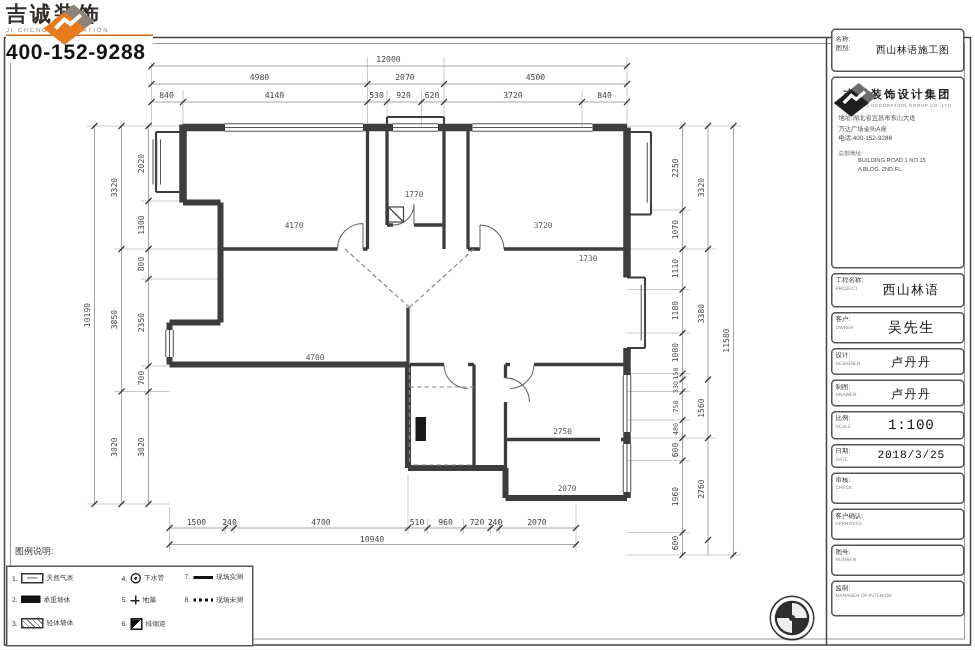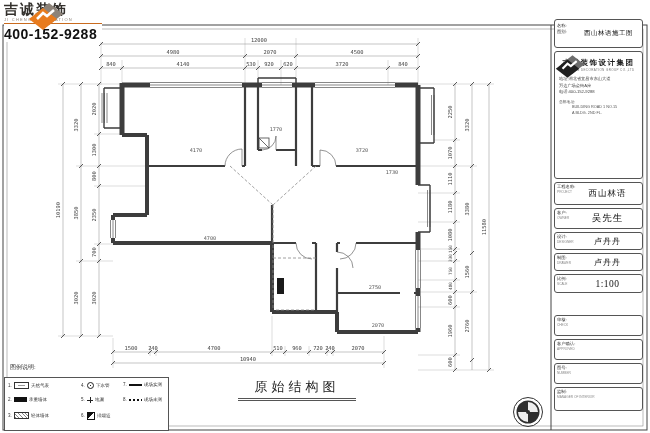--- a/index.html
+++ b/index.html
@@ -29,21 +29,21 @@
   .s-dash{width:13px;height:1.6px;background:repeating-linear-gradient(90deg,#111 0,#111 2px,transparent 2px,transparent 4px);}
   
   .ftitle{position:absolute;left:238px;top:378px;width:118px;text-align:center;font-size:13px;
           letter-spacing:4px;color:#222;border-bottom:3px double #555;padding-bottom:2px;z-index:4;}
   
   .tb{position:absolute;left:554px;width:89px;border:1px solid #555;border-radius:3px;background:#fff;z-index:4;box-sizing:border-box;}
   .tb-lab{position:absolute;left:2px;top:1px;font-size:4.3px;color:#333;line-height:5px;white-space:nowrap;}
   .tb-en{position:absolute;left:2px;top:7px;font-size:3.2px;color:#888;line-height:4px;white-space:nowrap;width:30px;}
   .tb-val{position:absolute;left:20px;right:2px;top:0;bottom:0;display:flex;align-items:center;justify-content:center;
           font-size:8.5px;color:#111;letter-spacing:1px;}
-  .v-serif{font-family:Liberation Serif, serif;letter-spacing:.5px;}
+  .v-serif{font-family:Liberation Mono, monospace;letter-spacing:.5px;}
   .v-big{font-size:11.5px;}
   .nb-labels{position:absolute;left:2px;top:3px;font-size:4.3px;color:#333;line-height:6px;}
   .nb-val{position:absolute;left:22px;right:2px;top:0;bottom:0;display:flex;align-items:center;justify-content:center;
           font-size:6.5px;color:#111;letter-spacing:.5px;}
   .co{padding:4px 4px 0 4px;text-align:center;}
   .co-name{font-size:7.5px;font-weight:bold;letter-spacing:1.5px;color:#1c1c1c;margin-top:2px;}
   .co-en{font-size:3px;letter-spacing:.4px;color:#777;margin-bottom:4px;}
   .co-lines{text-align:left;font-size:4.2px;color:#444;line-height:6.5px;}
   .co-branch{text-align:left;font-size:3.8px;color:#555;line-height:5.5px;margin-top:4px;}
   .co-branch .ind{padding-left:13px;}
@@ -239,21 +239,20 @@
     <span class="lg-no">6.</span><span class="lg-sym s-flue"></span><span>排烟道</span>
   </div>
   <div class="lg-item" style="left:118px;top:4px">
     <span class="lg-no">7.</span><span class="lg-sym s-solid"></span><span>现场实测</span>
   </div>
   <div class="lg-item" style="left:118px;top:19px">
     <span class="lg-no">8.</span><span class="lg-sym s-dash"></span><span>现场未测</span>
   </div>
 </div>
 
-<div class="ftitle">原始结构图</div>
 
 <div class="tb" style="top:19px;height:29px">
   <div class="nb-labels">
     <div>名称:</div>
     <div>图别:</div>
   </div>
   <div class="nb-val">西山林语施工图</div>
 </div>
 
 <div class="tb co" style="top:51px;height:128px">
@@ -294,20 +293,25 @@
 <div class="tb" style="top:253px;height:18px">
   <div class="tb-lab">制图:</div>
   <div class="tb-en">DRAWER</div>
   <div class="tb-val" style="font-size:8px">卢丹丹</div>
 </div>
 <div class="tb" style="top:274px;height:19px">
   <div class="tb-lab">比例:</div>
   <div class="tb-en">SCALE</div>
   <div class="tb-val v-serif" style="font-size:9.5px">1:100</div>
 </div>
+<div class="tb" style="top:296px;height:16px">
+  <div class="tb-lab">日期:</div>
+  <div class="tb-en">DATE</div>
+  <div class="tb-val v-serif" style="font-size:7.5px">2018/3/25</div>
+</div>
 <div class="tb" style="top:315px;height:21px">
   <div class="tb-lab">审核:</div>
   <div class="tb-en">CHECK</div>
   <div class="tb-val"></div>
 </div>
 <div class="tb" style="top:339px;height:21px">
   <div class="tb-lab">客户确认:</div>
   <div class="tb-en">APPROVED</div>
   <div class="tb-val"></div>
 </div>

